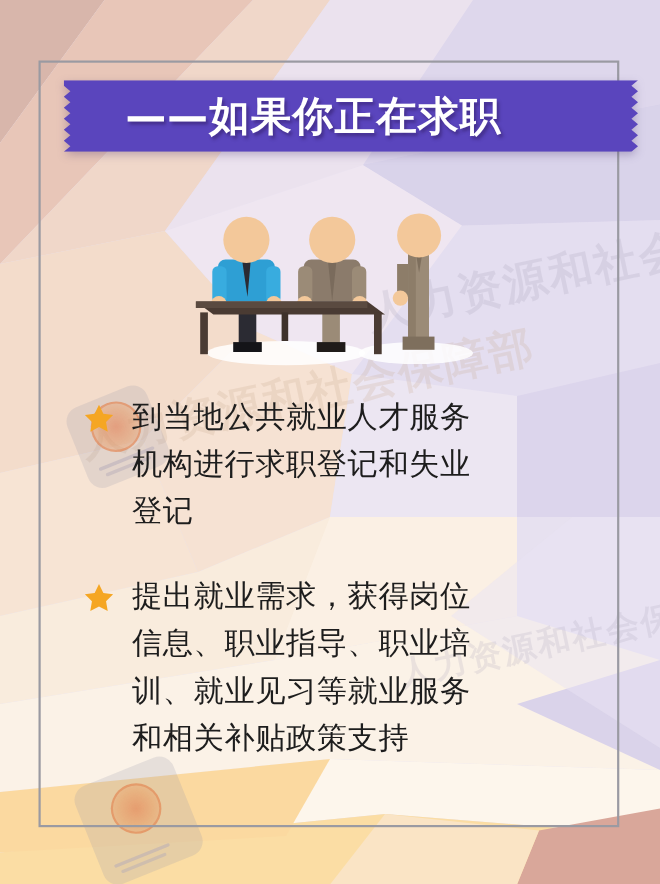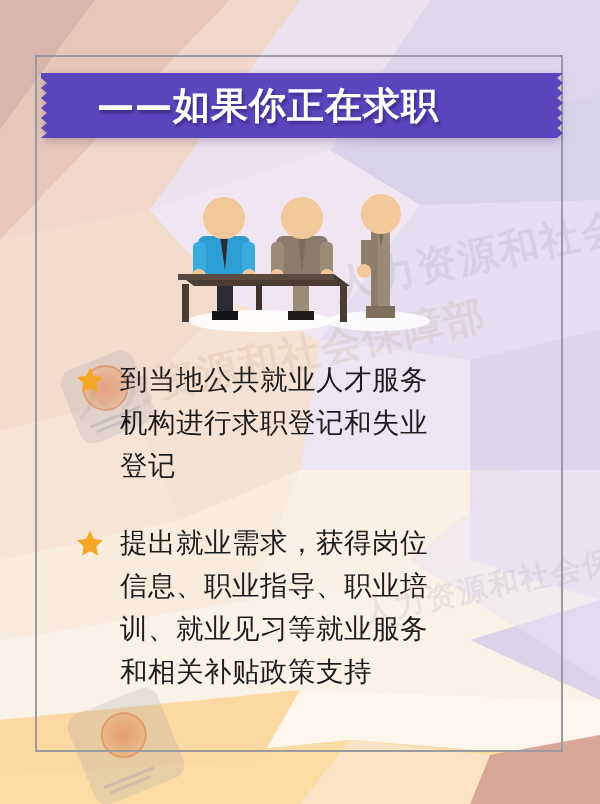--- a/index.html
+++ b/index.html
@@ -66,21 +66,21 @@
     left:35px;top:55px;
     width:528px;height:697px;
     border:2px solid #9a9aa2;
     box-sizing:border-box;
     pointer-events:none;
   }
 
   
   .ribbon-wrap{
     position:absolute;
-    left:41px;top:73px;
+    left:58px;top:73px;
     width:528px;height:65px;
   }
   .ribbon{
     position:absolute;left:0;top:0;width:100%;height:100%;
     filter:drop-shadow(0 3px 4px rgba(70,50,110,.30));
   }
   .ribbon-title{
     position:absolute;
     left:0;top:0;width:100%;height:65px;
     display:flex;align-items:center;

